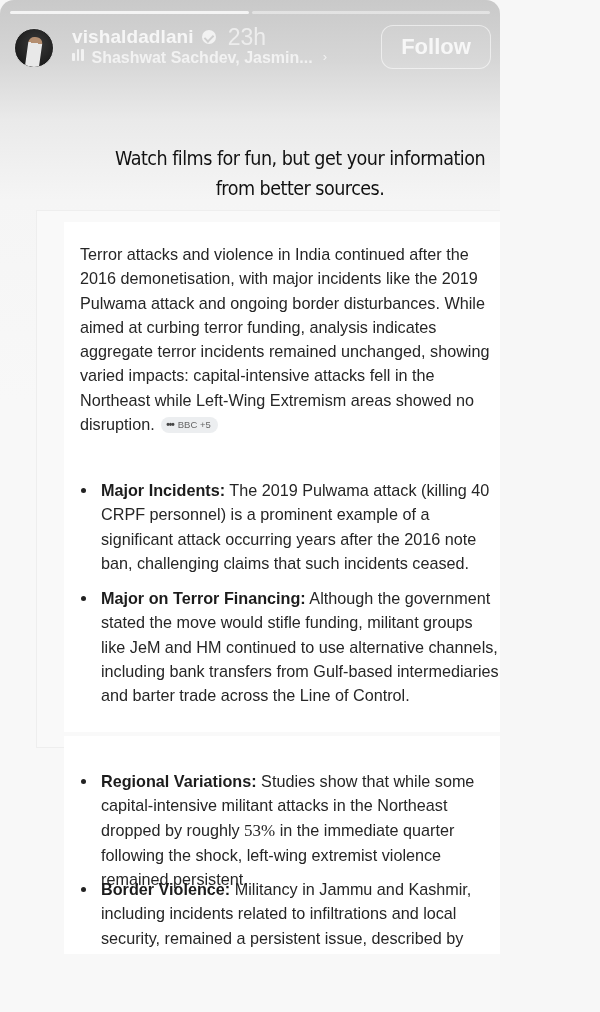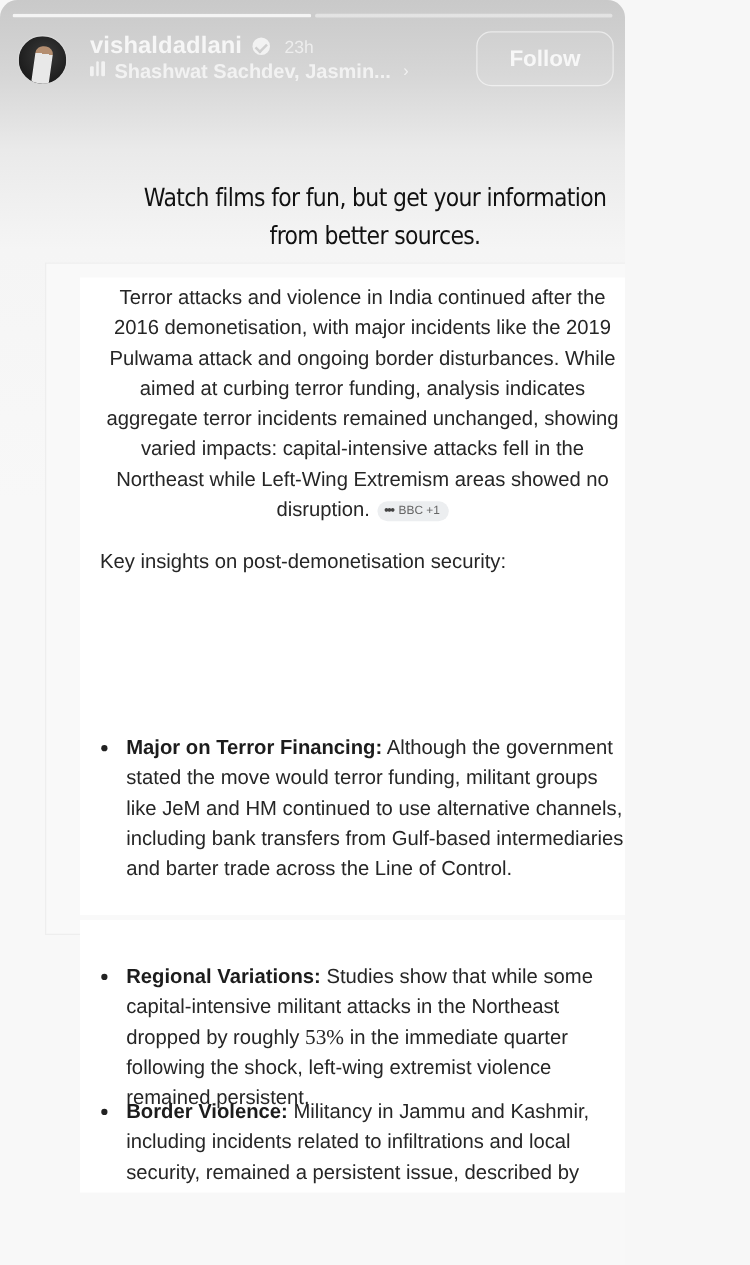--- a/index.html
+++ b/index.html
@@ -46,31 +46,31 @@
     .meta .row1 { display: flex; align-items: center; gap: 6px; height: 24px; }
     .username { color: #f6f6f6; font-size: 19px; font-weight: 700; letter-spacing: 0.1px; }
     .verified {
       width: 14px; height: 14px; border-radius: 50%; background: #f2f2f2; position: relative;
       margin-left: 2px;
     }
     .verified::after {
       content: ""; position: absolute; left: 4px; top: 2.5px; width: 4px; height: 7px;
       border: solid #cfcfcf; border-width: 0 2px 2px 0; transform: rotate(45deg);
     }
-    .time { color: #ededed; font-size: 14px; margin-left: 6px; }
+    .time { color: #ededed; font-size: 23px; margin-left: 6px; }
     .meta .row2 { display: flex; align-items: flex-start; gap: 8px; height: 22px; margin-top: 0px; }
     .music-icon { display: flex; gap: 2px; align-items: flex-end; height: 12px; }
     .music-icon span { width: 2.5px; background: #f2f2f2; border-radius: 1px; }
     .music-text { color: #f2f2f2; font-size: 16px; font-weight: 700; }
     .music-chevron { color: #f2f2f2; font-size: 13px; margin-left: 2px; }
     .follow-btn {
       position: absolute; left: 367px; top: 1px; width: 110px; height: 44px;
       border: 1.5px solid rgba(255,255,255,0.55); border-radius: 12px;
       background: rgba(255,255,255,0.06);
-      color: #f7f7f7; font-size: 18px; font-weight: 700;
+      color: #f7f7f7; font-size: 22px; font-weight: 700;
       display: flex; align-items: center; justify-content: center;
       font-family: "Liberation Sans", sans-serif;
     }
     .more-btn {
       position: absolute; left: 496px; top: 12px; width: 40px; height: 24px;
       display: flex; align-items: center; justify-content: center; gap: 4px;
     }
     .more-btn span { width: 4px; height: 4px; border-radius: 50%; background: #f3f3f3; }
     .close-btn {
       position: absolute; left: 544px; top: 6px; width: 36px; height: 36px;
@@ -102,21 +102,21 @@
     }
     .ghost-frame {
       position: absolute; left: 36px; top: 210px; width: 530px; height: 538px;
       border: 1px solid #eeeeee; background: #f9f9f9;
     }
     .text {
       position: absolute; left: 80px; width: 420px;
       font-family: "Liberation Sans", sans-serif; font-size: 16.2px; line-height: 24.3px;
       color: #262626;
     }
-    .intro { top: 226px; text-align: center; }
+    .intro { top: 242px; }
     .cite-chip {
       display: inline-flex; align-items: center; gap: 4px;
       background: #eceef0; border-radius: 10px; padding: 1px 7px 1px 5px;
       font-size: 9.5px; color: #666; vertical-align: 2px; line-height: 14px;
       margin-left: 2px;
     }
     .cite-chip .dots { font-weight: 700; color: #444; letter-spacing: -1px; font-size: 10px; }
     .key { top: 437px; }
     .bullet-item {
       position: absolute; left: 80px; width: 420px;
@@ -182,30 +182,33 @@
   </div>
 
   <div class="ghost-frame"></div>
   <div class="card"></div>
   <div class="card2"></div>
 
   <div class="text intro">
     <span>Terror attacks and violence in India continued after the 2016 demonetisation, with major incidents like the 2019 Pulwama attack and ongoing border disturbances. While aimed at curbing terror funding, analysis indicates aggregate terror incidents remained unchanged, showing varied impacts: capital-intensive attacks fell in the Northeast while Left-Wing Extremism areas showed no disruption.</span>
     <span class="cite-chip">
       <span class="dots">•••</span>
-      <span>BBC +1</span>
+      <span>BBC +5</span>
     </span>
   </div>
 
-  <div class="text key">Key insights on post-demonetisation security:</div>
-
+
+  <div class="bullet-item b1">
+    <span class="dot"></span>
+    <b>Major Incidents:</b><span> The 2019 Pulwama attack (killing 40 CRPF personnel) is a prominent example of a significant attack occurring years after the 2016 note ban, challenging claims that such incidents ceased.</span>
+  </div>
 
   <div class="bullet-item b2">
     <span class="dot"></span>
-    <b>Major on Terror Financing:</b><span> Although the government stated the move would terror funding, militant groups like JeM and HM continued to use alternative channels, including bank transfers from Gulf-based intermediaries and barter trade across the Line of Control.</span>
+    <b>Major on Terror Financing:</b><span> Although the government stated the move would stifle funding, militant groups like JeM and HM continued to use alternative channels, including bank transfers from Gulf-based intermediaries and barter trade across the Line of Control.</span>
   </div>
 
   <div class="bullet-item b3">
     <span class="dot"></span>
     <b>Regional Variations:</b><span> Studies show that while some capital-intensive militant attacks in the Northeast dropped by roughly </span><span class="pct">53%</span><span> in the immediate quarter following the shock, left-wing extremist violence remained persistent.</span>
   </div>
 
   <div class="bullet-item b4">
     <span class="dot"></span>
     <b>Border Violence:</b><span> Militancy in Jammu and Kashmir, including incidents related to infiltrations and local security, remained a persistent issue, described by</span>

